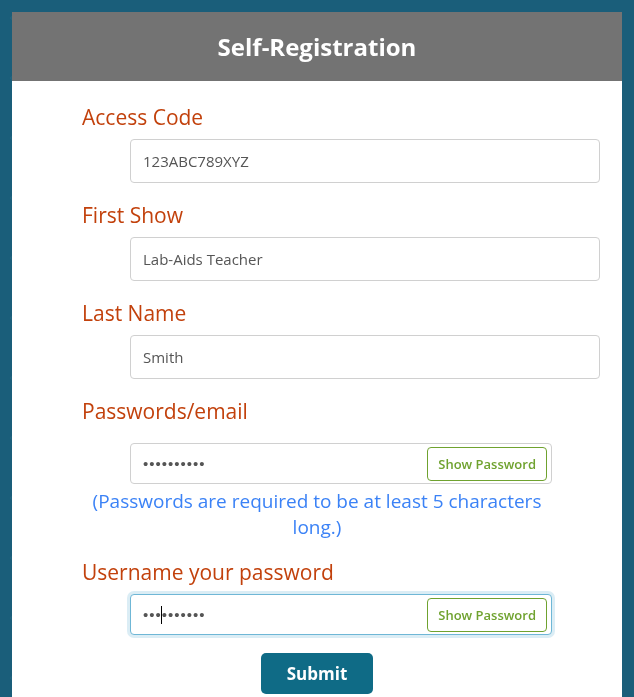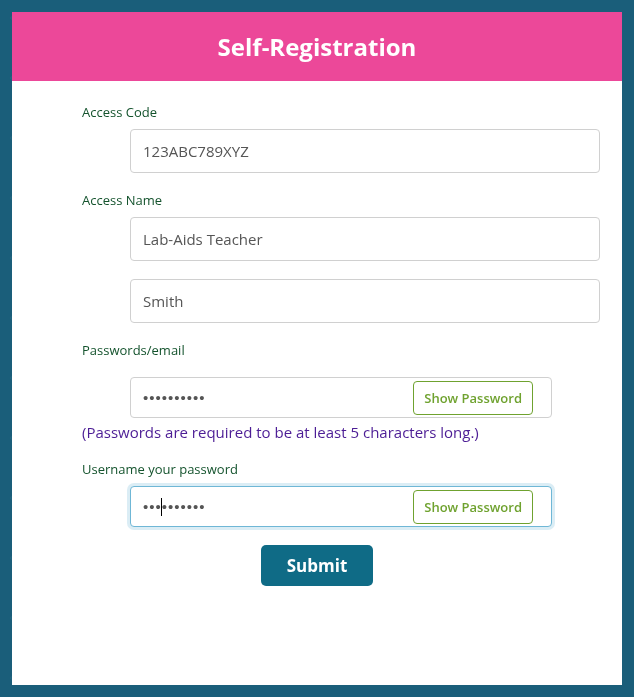--- a/index.html
+++ b/index.html
@@ -21,37 +21,37 @@
       margin: 0 auto;
     }
     .card {
       background: #fff;
       width: 100%;
       max-width: 610px;
       display: flex;
       flex-direction: column;
     }
     .card-header {
-      background: #ec4899;
+      background: #737373;
       color: #fff;
       text-align: center;
       padding: 18px 10px;
       font-size: 24px;
       font-weight: 700;
     }
     .card-body {
       padding: 22px 70px 30px 70px;
     }
     .form-group {
       margin-bottom: 18px;
     }
     .form-label {
       display: block;
-      color: #14532d;
-      font-size: 13px;
+      color: #c2410c;
+      font-size: 21px;
       margin-bottom: 8px;
     }
     .form-input {
       width: 100%;
       padding: 11px 12px;
       border: 1px solid #d0d0d0;
       border-radius: 4px;
       font-size: 15px;
       color: #555;
       font-family: inherit;
@@ -61,37 +61,38 @@
     .input-wrapper {
       position: relative;
       display: flex;
       align-items: center;
     }
     .input-wrapper .form-input {
       padding-right: 130px;
     }
     .show-pw-btn {
       position: absolute;
-      right: 19px;
+      right: 5px;
       top: 50%;
       transform: translateY(-50%);
       background: #fff;
       border: 1px solid #6fa22f;
       color: #6fa22f;
       font-size: 13px;
       font-weight: 600;
       padding: 7px 10px;
       border-radius: 4px;
       cursor: pointer;
       font-family: inherit;
     }
     .hint-text {
-      color: #4c1d95;
-      font-size: 15px;
+      color: #3b82f6;
+      font-size: 19px;
       margin-top: 4px;
+      text-align: center;
     }
     .confirm-input {
       border-color: #6fb7d6;
       box-shadow: 0 0 0 3px rgba(111,183,214,0.25);
     }
     .cursor-caret {
       position: absolute;
       left: 79px;
       top: 50%;
       transform: translateY(-50%);
@@ -127,25 +128,26 @@
     <span>Self-Registration</span>
   </div>
   <div class="card-body">
 
     <div class="form-group">
       <label class="form-label">Access Code</label>
       <input type="text" class="form-input" value="123ABC789XYZ" style="">
     </div>
 
     <div class="form-group">
-      <label class="form-label">Access Name</label>
+      <label class="form-label">First Show</label>
       <input type="text" class="form-input" value="Lab-Aids Teacher" style="">
     </div>
 
     <div class="form-group">
+      <label class="form-label">Last Name</label>
       <input type="text" class="form-input" value="Smith" style="">
     </div>
 
     <div class="form-group">
       <label class="form-label">Passwords/email</label>
     </div>
 
     <div class="form-group">
       <div class="input-wrapper">
         <input type="text" class="form-input pw-dots" value="••••••••••" style="">

